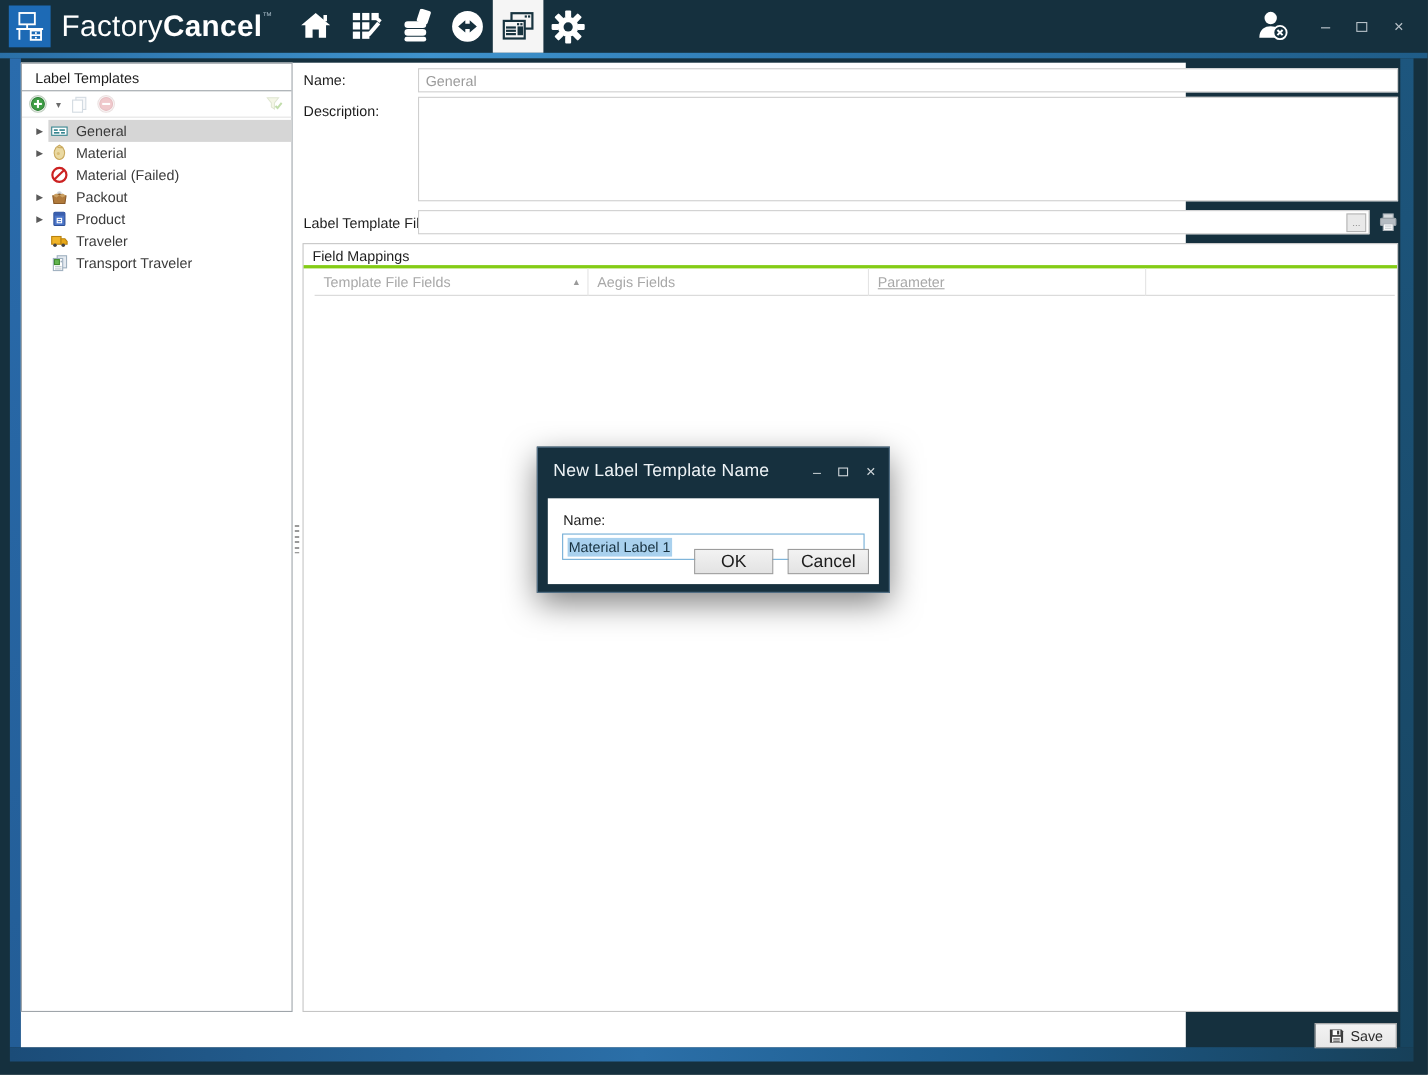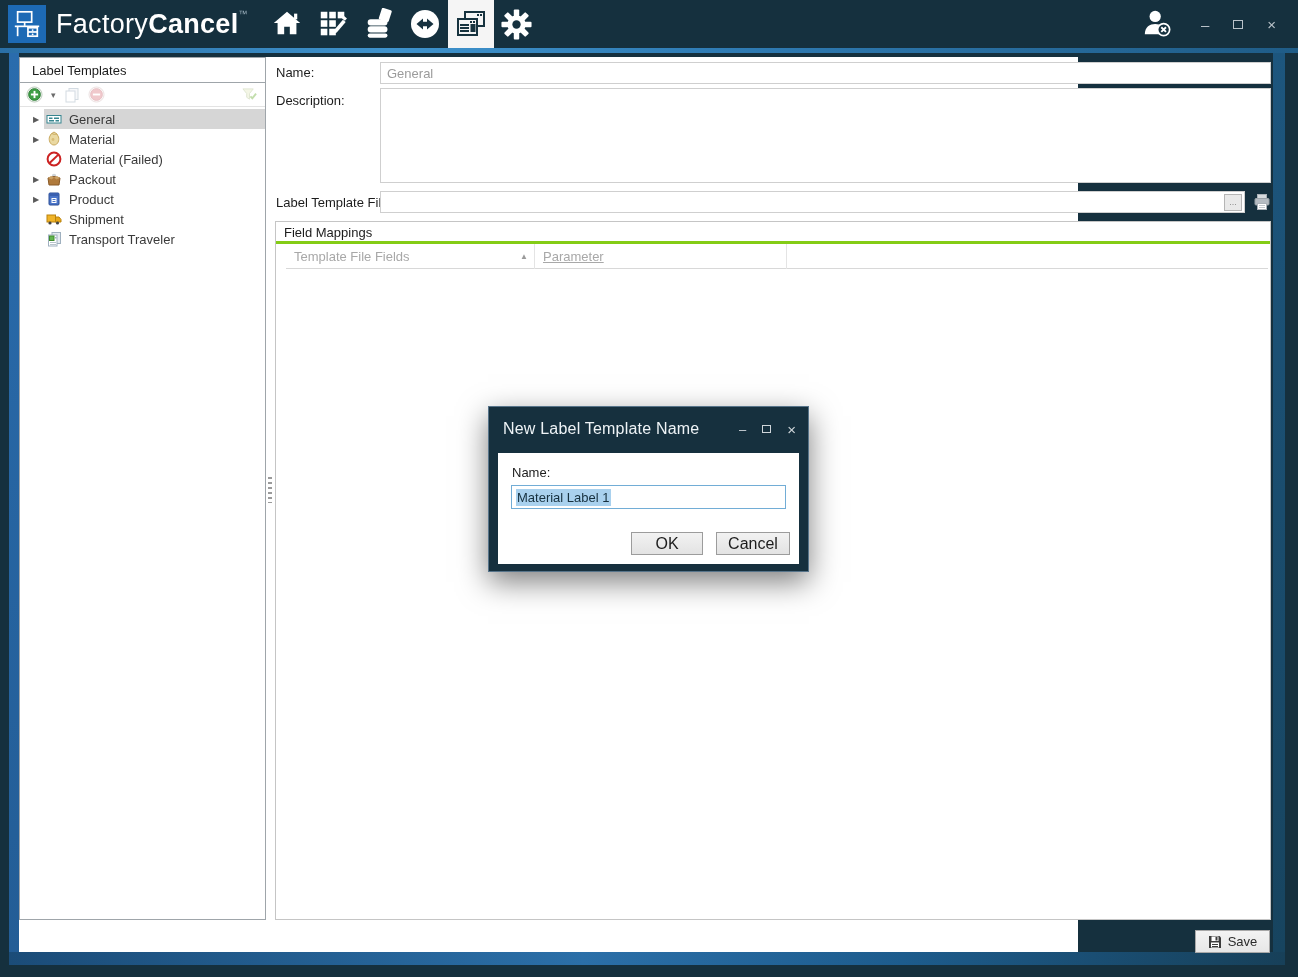--- a/index.html
+++ b/index.html
@@ -70,21 +70,21 @@
   .fm-title { height:22px; line-height:22px; padding-left:8px; color:#1c1c1c; border-bottom:3px solid #84cc16; }
   .fm-header { display:flex; margin:0 2px 0 10px; height:25px; align-items:center; border-bottom:1px solid #d8d8d8; }
   .fm-col { height:25px; line-height:25px; padding-left:8px; color:#a8a8a8; border-right:1px solid #e4e4e4; display:flex; align-items:center; cursor:pointer; }
   .fm-c1 { width:249px; } .fm-c2 { width:255px; } .fm-c3 { width:252px;text-decoration:underline; } .fm-c4 { flex:1; border-right:none; }
   .sort-arrow { margin-left:auto; margin-right:6px; color:#9a9a9a; font-size:8px; }
 
   .save-btn { position:absolute; right:2px; top:873px; width:75px; height:23px; background:linear-gradient(#f3f3f3,#e7e7e7);
     border:1px solid #a8a8a8; display:flex; align-items:center; justify-content:center; gap:6px; cursor:pointer; color:#2b2b2b; }
 
   
-  .dialog { position:absolute; left:488px; top:406px; width:321px; height:166px; background:#16303e;
+  .dialog { position:absolute; left:488px; top:406px; width:321px; height:133px; background:#16303e;
     border:1px solid #57748a; box-shadow:0 10px 28px rgba(0,0,0,.5); }
   .dlg-title { height:44px; display:flex; align-items:center; padding:0 12px 0 14px; }
   .dlg-title-text { color:#eef3f6; font-size:16px; letter-spacing:.2px; }
   .dlg-winbtns { margin-left:auto; display:flex; align-items:center; gap:16px; color:#cfd6da; }
   .dlg-body { position:absolute; left:9px; right:9px; top:46px; bottom:7px; background:#ffffff; }
   .dlg-name-label { position:absolute; left:14px; top:12px; color:#1c1c1c; }
   .dlg-input { position:absolute; left:13px; right:13px; top:32px; height:24px; border:1px solid #72add6; background:#fff;
     display:flex; align-items:center; padding:0 4px; cursor:text; }
   .sel-text { background:#a9d1ee; color:#16303e; padding:1px 1px;text-align:center; }
   .dlg-btns { position:absolute; right:9px; bottom:9px; display:flex; gap:13px; }
@@ -317,21 +317,21 @@
 
         <div class="tree-row">
           <span class="t-arrow"></span>
           <span class="row-hl">
             <svg class="t-ic" viewBox="0 0 16 16">
               <rect x="1" y="4" width="8.5" height="7" fill="#f0b429" stroke="#b9820f"></rect>
               <path d="M9.5 6 h3.5 l2 2.5 V11 h-5.5 Z" fill="#e8a818" stroke="#b9820f"></path>
               <circle cx="4" cy="12" r="1.6" fill="#444"></circle>
                 <circle cx="11.5" cy="12" r="1.6" fill="#444"></circle>
             </svg>
-            <span class="t-label">Shipment</span>
+            <span class="t-label">Traveler</span>
           </span>
         </div>
 
         <div class="tree-row">
           <span class="t-arrow"></span>
           <span class="row-hl">
             <svg class="t-ic" viewBox="0 0 16 16">
               <rect x="6" y="1.5" width="8.5" height="11" fill="#e4eaf0" stroke="#9fb0bf"></rect>
               <rect x="2.5" y="4" width="8.5" height="11" fill="#ffffff" stroke="#9fb0bf"></rect>
               <rect x="3.5" y="5" width="4.5" height="4.5" fill="#63b54f" stroke="#3f8c2e"></rect>
@@ -368,20 +368,23 @@
         </svg>
       </span>
 
       <div class="fm-box">
         <div class="fm-title">Field Mappings</div>
         <div class="fm-header">
           <div class="fm-col fm-c1">
             <span>Template File Fields</span>
             <span class="sort-arrow">▲</span>
           </div>
+          <div class="fm-col fm-c2">
+            <span>Aegis Fields</span>
+          </div>
           <div class="fm-col fm-c3">
             <span>Parameter</span>
           </div>
           <div class="fm-col fm-c4"></div>
         </div>
         <div style="height:640px;"></div>
       </div>
 
       <div class="save-btn">
         <svg width="14" height="14" viewBox="0 0 14 14">

